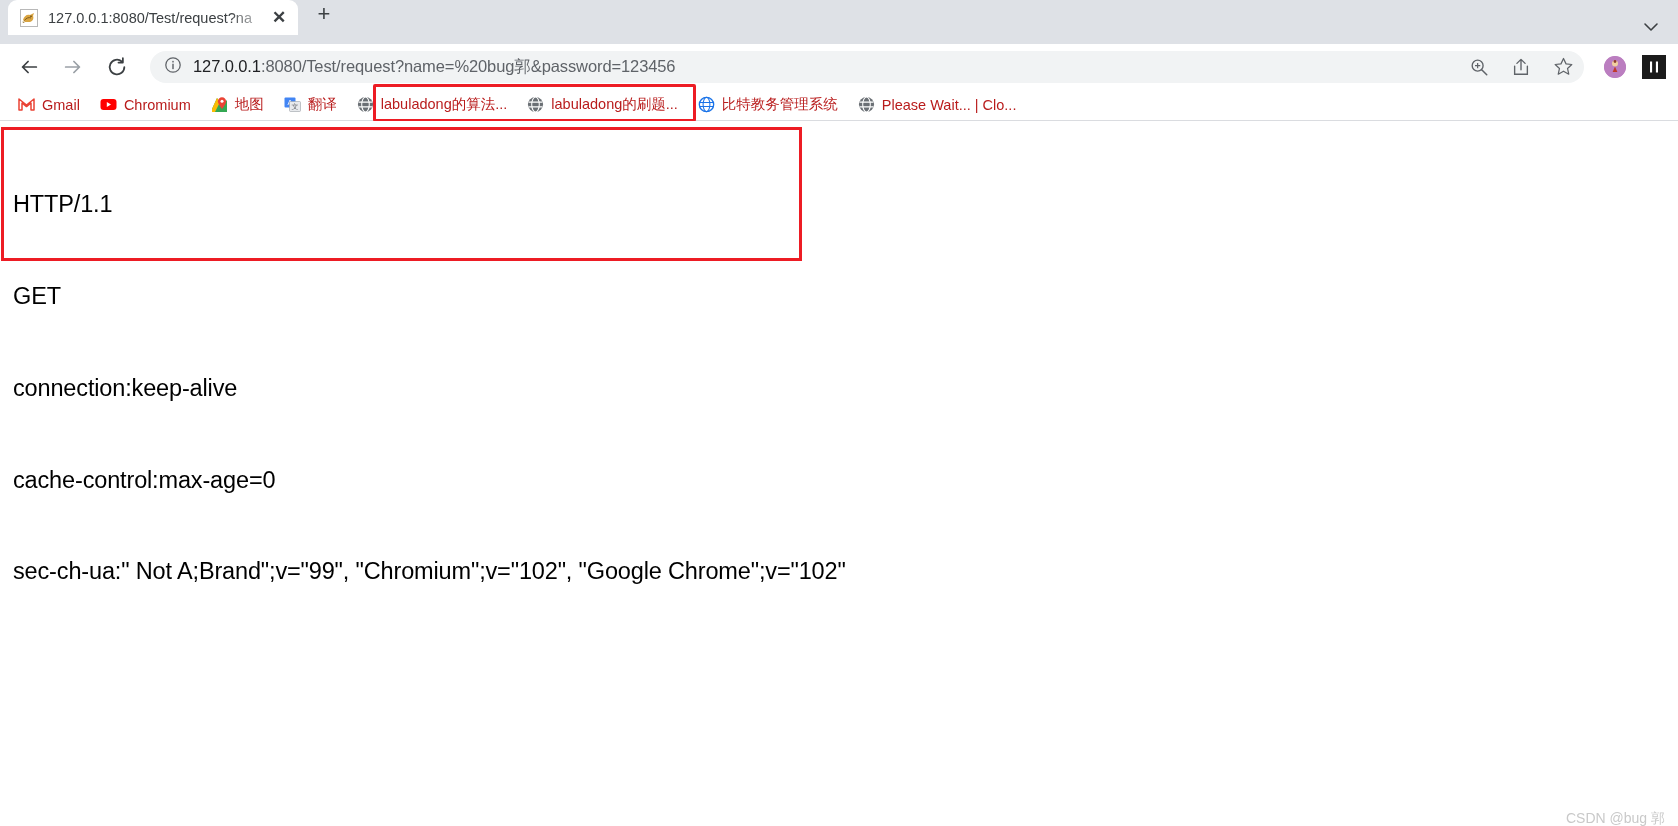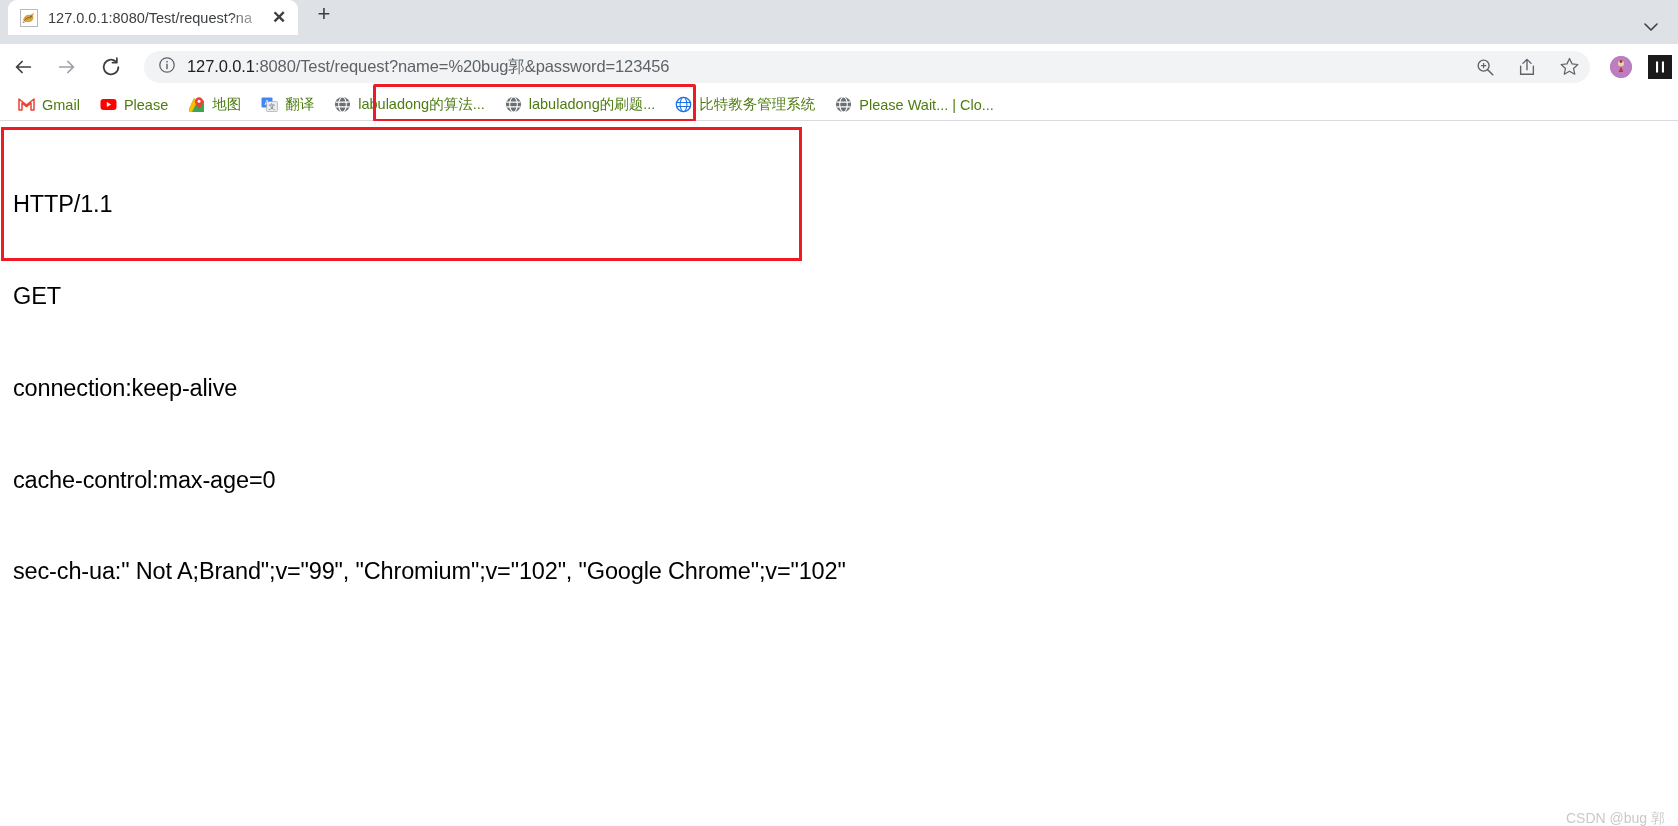--- a/index.html
+++ b/index.html
@@ -90,21 +90,21 @@
     color: #5f6368;
     font-size: 13px;
   }
 
   
   .toolbar {
     height: 45px;
     background: #ffffff;
     display: flex;
     align-items: center;
-    padding: 0 6px;
+    padding: 0 12px;
     box-sizing: border-box;
     position: relative;
   }
   .nav-btn {
     width: 34px;
     height: 34px;
     display: flex;
     align-items: center;
     justify-content: center;
     margin-right: 10px;
@@ -210,21 +210,21 @@
     width: 17px;
     height: 17px;
     flex: 0 0 17px;
     margin-right: 7px;
     display: flex;
     align-items: center;
     justify-content: center;
   }
   .bm-label {
     font-size: 14.5px;
-    color: #4d7c0f;
+    color: #b91c1c;
   }
 
   
   .page {
     position: relative;
     background: #ffffff;
     height: 717px;
     overflow: hidden;
   }
   .resp-text {
@@ -363,21 +363,21 @@
     <span class="bm-label">Gmail</span>
   </div>
 
   <div class="bm">
     <span class="bm-icon">
       <svg width="17" height="13" viewBox="0 0 17 13">
         <rect x="0.5" y="1" width="16" height="11" rx="3" fill="#ff0000"></rect>
         <path d="M6.8 4 L11 6.5 L6.8 9 Z" fill="#ffffff"></path>
       </svg>
     </span>
-    <span class="bm-label">Please</span>
+    <span class="bm-label">Chromium</span>
   </div>
 
   <div class="bm">
     <span class="bm-icon">
       <svg width="17" height="17" viewBox="0 0 17 17">
         <path d="M1 13 L6 2 L11 9 L16 4 V16 H1 Z" fill="#34a853"></path>
         <path d="M1 13 L6 2 L9 6 L4 16 H1 Z" fill="#fbbc04"></path>
         <path d="M11 1.2 C13.3 1.2 15.1 3 15.1 5.2 C15.1 8.2 11 13 11 13 C11 13 6.9 8.2 6.9 5.2 C6.9 3 8.7 1.2 11 1.2 Z" fill="#ea4335"></path>
         <circle cx="11" cy="5.2" r="1.5" fill="#ffffff"></circle>
       </svg>

